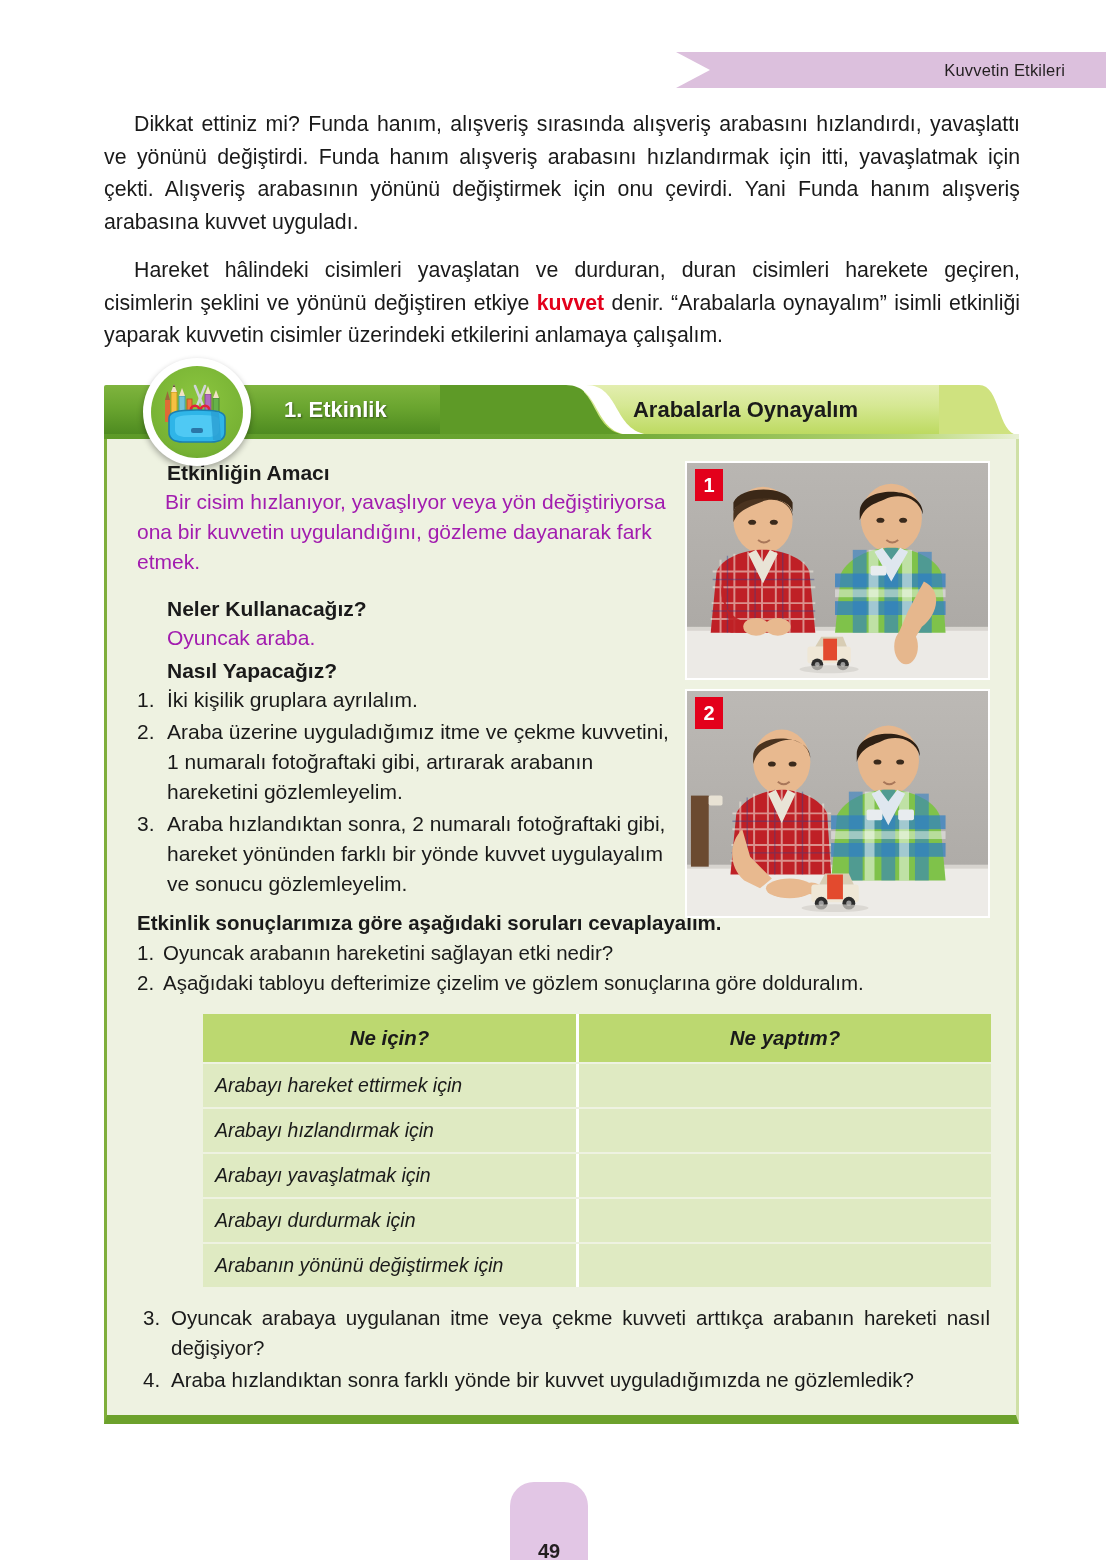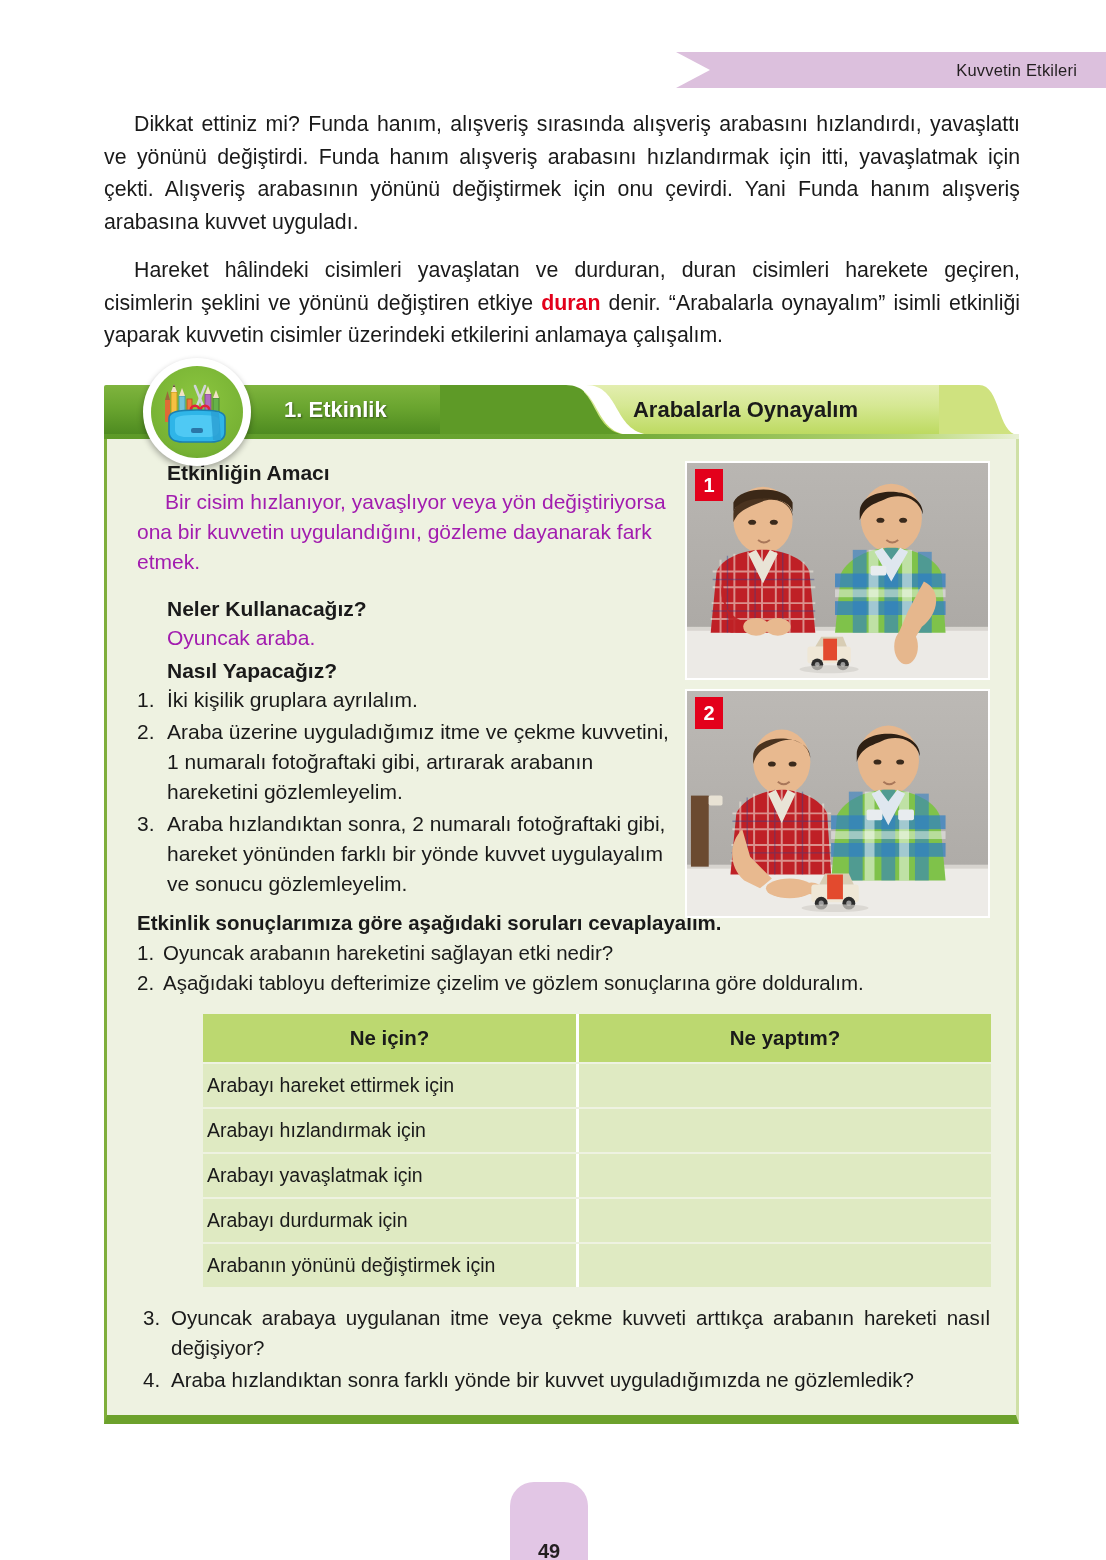--- a/index.html
+++ b/index.html
@@ -14,21 +14,21 @@
   
   .runhead {
     position:absolute; left:676px; top:52px; width:430px; height:36px;
     background:#dcc0dd; display:flex; align-items:center; justify-content:flex-end;
   }
   .runhead .notch {
     position:absolute; left:0; top:0; width:34px; height:36px; background:#ffffff;
     clip-path: polygon(0 0, 0 100%, 100% 50%);
   }
   .runhead-title {
-    font-size:16.5px; color:#231f20; letter-spacing:.2px; padding-right:29px;
+    font-size:16.5px; color:#231f20; letter-spacing:.2px; padding-right:41px;
   }
 
   
   .prose { position:absolute; left:104px; top:108px; width:916px; }
   .para {
     font-size:21.3px; line-height:32.5px; color:#1a1a1a;
     text-align:justify; text-justify:inter-word; text-indent:30px;
     margin-bottom:16px;
   }
   .para:last-child { margin-bottom:0; }
@@ -109,30 +109,30 @@
   .photos { position:absolute; right:26px; top:22px; width:305px; }
   .photo { width:305px; border:2px solid #ffffff; position:relative; margin-bottom:9px; overflow:hidden; }
   .photo .ph-badge {
     position:absolute; left:8px; top:6px; width:28px; height:32px;
     background:#e3001b; color:#fff; font-size:20px; font-weight:bold;
     display:flex; align-items:center; justify-content:center; z-index:3;
   }
   .ph-canvas { display:block; width:100%; height:auto; }
 
   
-  .tbl-wrap { margin:14px 0 0 66px; width:788px; }
+  .tbl-wrap { margin:14px 0 0 66px; width:788px;font-style:italic; }
   .tbl { width:100%; border-collapse:separate; border-spacing:0 2px; }
   .tbl th {
     background:#bcd870; color:#1a1a1a; font-size:20.5px; font-weight:bold;
     padding:12px 6px; text-align:center;
   }
   .tbl th.c1 { width:376px; }
   .tbl td {
     background:#dfeac2; font-size:19.5px; color:#1a1a1a;
-    padding:10px 4px; height:42px; vertical-align:middle;
+    padding:10px 12px; height:42px; vertical-align:middle;
   }
   .tbl td.c1 { border-right:3px solid #ffffff; }
   .tbl tr th.c1 { border-right:3px solid #ffffff; }
 
   .qlist2 { list-style:none; margin-top:14px; margin-left:6px; }
   .qlist2 li { display:flex; font-size:20.5px; line-height:30px; color:#1a1a1a; margin-bottom:2px; }
   .qlist2 li .num { width:28px; flex:0 0 28px; }
   .qlist2 li .txt { flex:1; text-align:justify; text-justify:inter-word; }
 
   
@@ -148,21 +148,21 @@
 
 <div class="page">
 
   <div class="runhead">
     <div class="notch"></div>
     <div class="runhead-title">Kuvvetin Etkileri</div>
   </div>
 
   <div class="prose">
     <p class="para">Dikkat ettiniz mi? Funda hanım, alışveriş sırasında alışveriş arabasını hızlandırdı, yavaşlattı ve yönünü değiştirdi. Funda hanım alışveriş arabasını hızlandırmak için itti, yavaşlatmak için çekti. Alışveriş arabasının yönünü değiştirmek için onu çevirdi. Yani Funda hanım alışveriş arabasına kuvvet uyguladı.</p>
-    <p class="para"><span>Hareket hâlindeki cisimleri yavaşlatan ve durduran, duran cisimleri harekete geçiren, cisimlerin şeklini ve yönünü değiştiren etkiye </span><span class="kw">duran</span><span> denir. “Arabalarla oynayalım” isimli etkinliği yaparak kuvvetin cisimler üzerindeki etkilerini anlamaya çalışalım.</span></p>
+    <p class="para"><span>Hareket hâlindeki cisimleri yavaşlatan ve durduran, duran cisimleri harekete geçiren, cisimlerin şeklini ve yönünü değiştiren etkiye </span><span class="kw">kuvvet</span><span> denir. “Arabalarla oynayalım” isimli etkinliği yaparak kuvvetin cisimler üzerindeki etkilerini anlamaya çalışalım.</span></p>
   </div>
 
   <div class="activity">
 
     <div class="banner">
       <div class="tab-right"></div>
       <svg class="tab-right-tail" viewBox="0 0 80 50" preserveAspectRatio="none">
         <path d="M0,0 L40,0 C62,0 58,50 80,50 L0,50 Z" fill="#cfe27f"></path>
       </svg>
       <div class="tab-left"></div>

